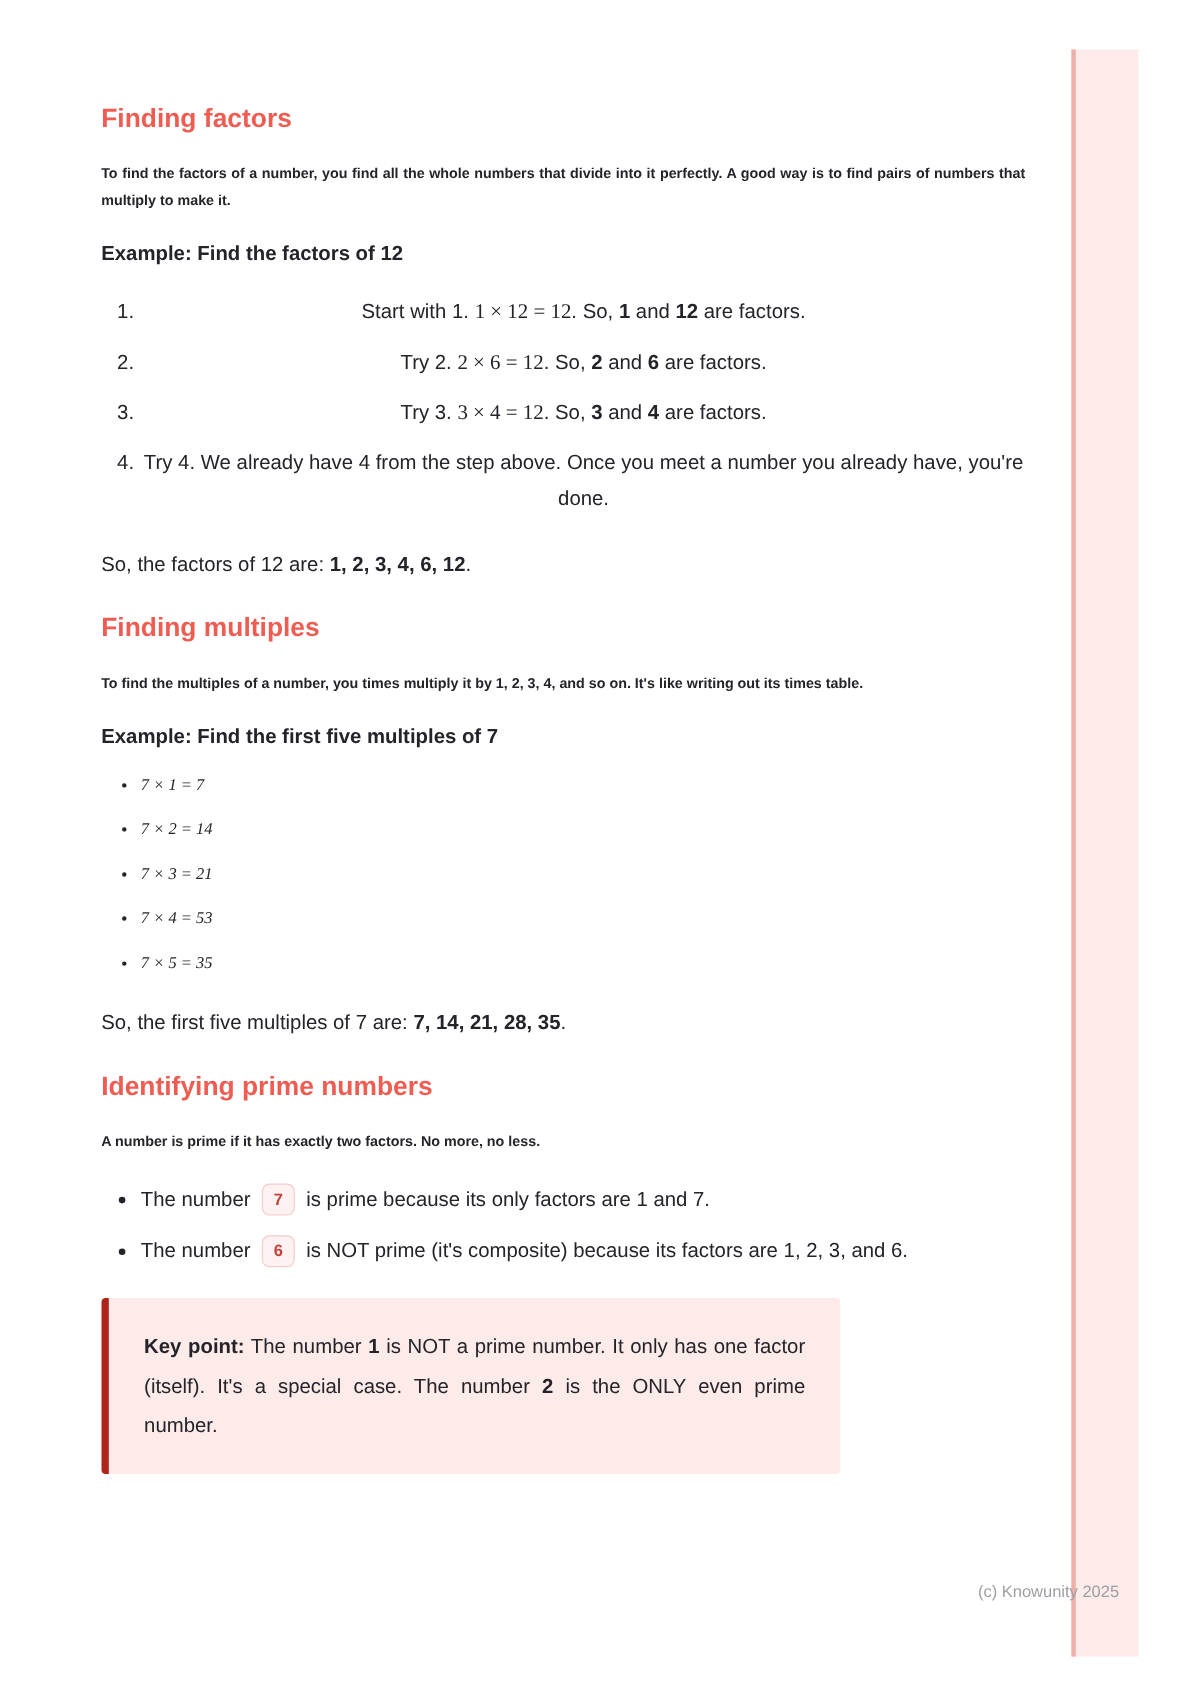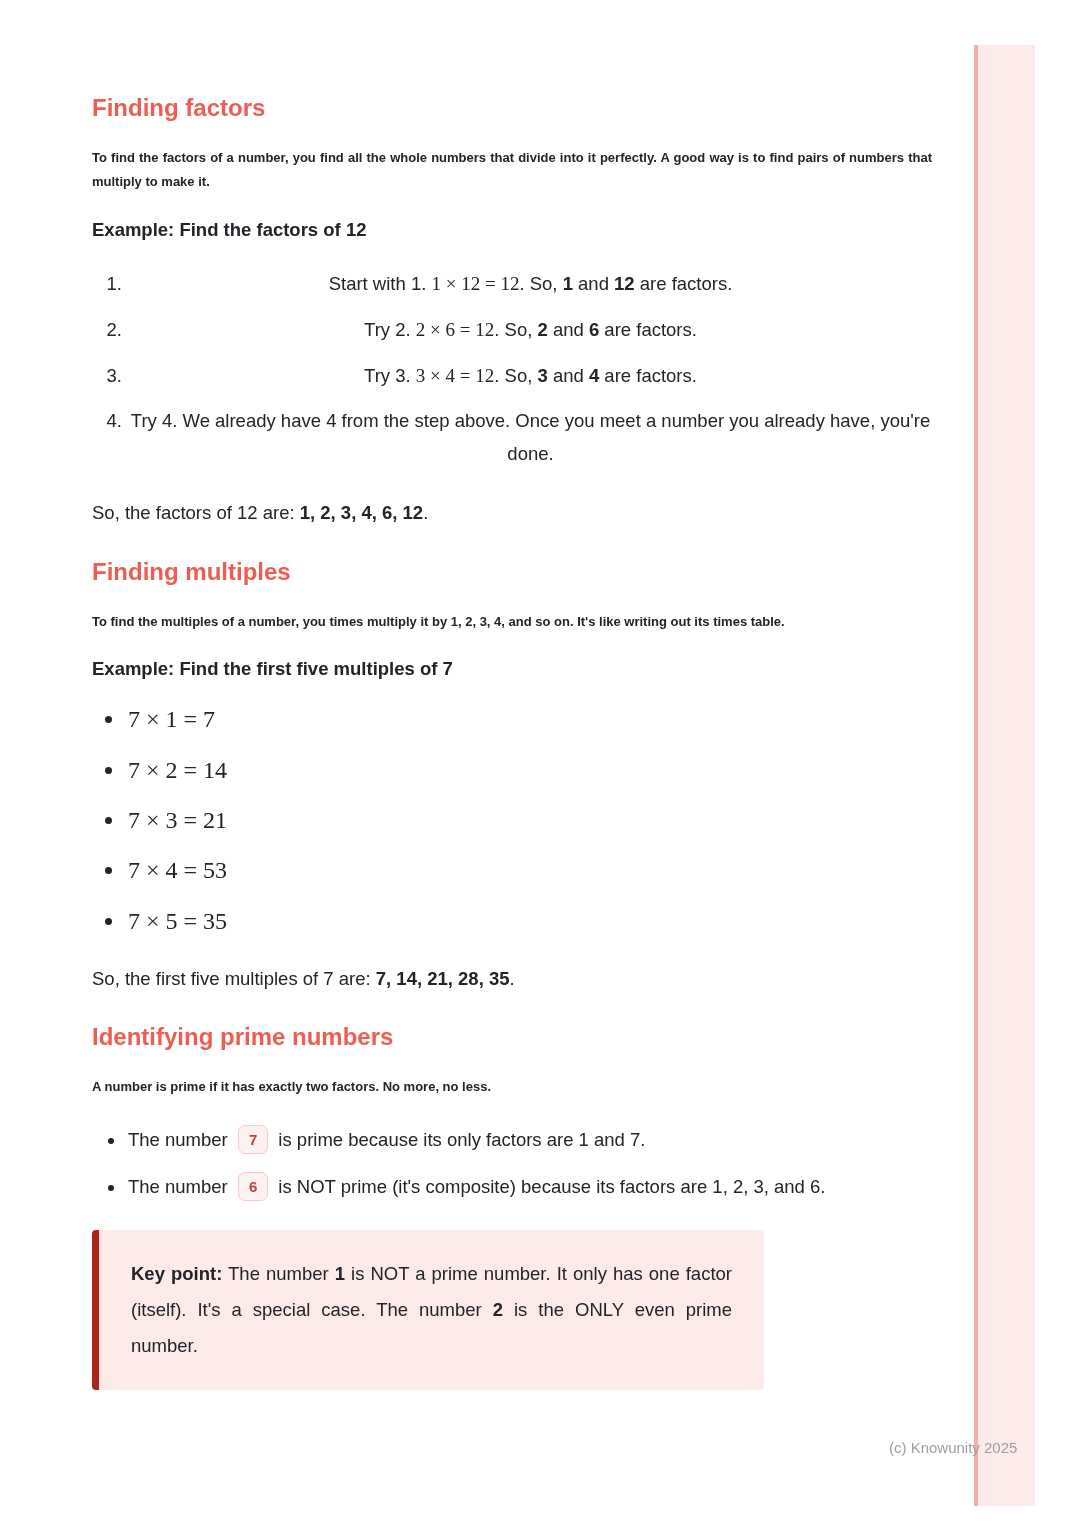--- a/index.html
+++ b/index.html
@@ -75,23 +75,24 @@
   }
   ul.bullets li {
     font-size: 18.5px;
     line-height: 1.78;
     margin-bottom: 14px;
     padding-left: 2px;
   }
   ul.math-list { margin-top: 4px; margin-bottom: 28px; }
   ul.math-list li {
     font-family: "Liberation Serif", serif;
-    font-size: 24px;
+    font-size: 15px;
     margin-bottom: 24px;
     line-height: 1.1;
+    font-style: italic;
   }
   .conclusion {
     font-size: 18.5px;
     line-height: 1.8;
     margin-bottom: 28px;
   }
   b, strong { font-weight: 700; }
   .chip {
     display: inline-block;
     background: #fdf1f1;

